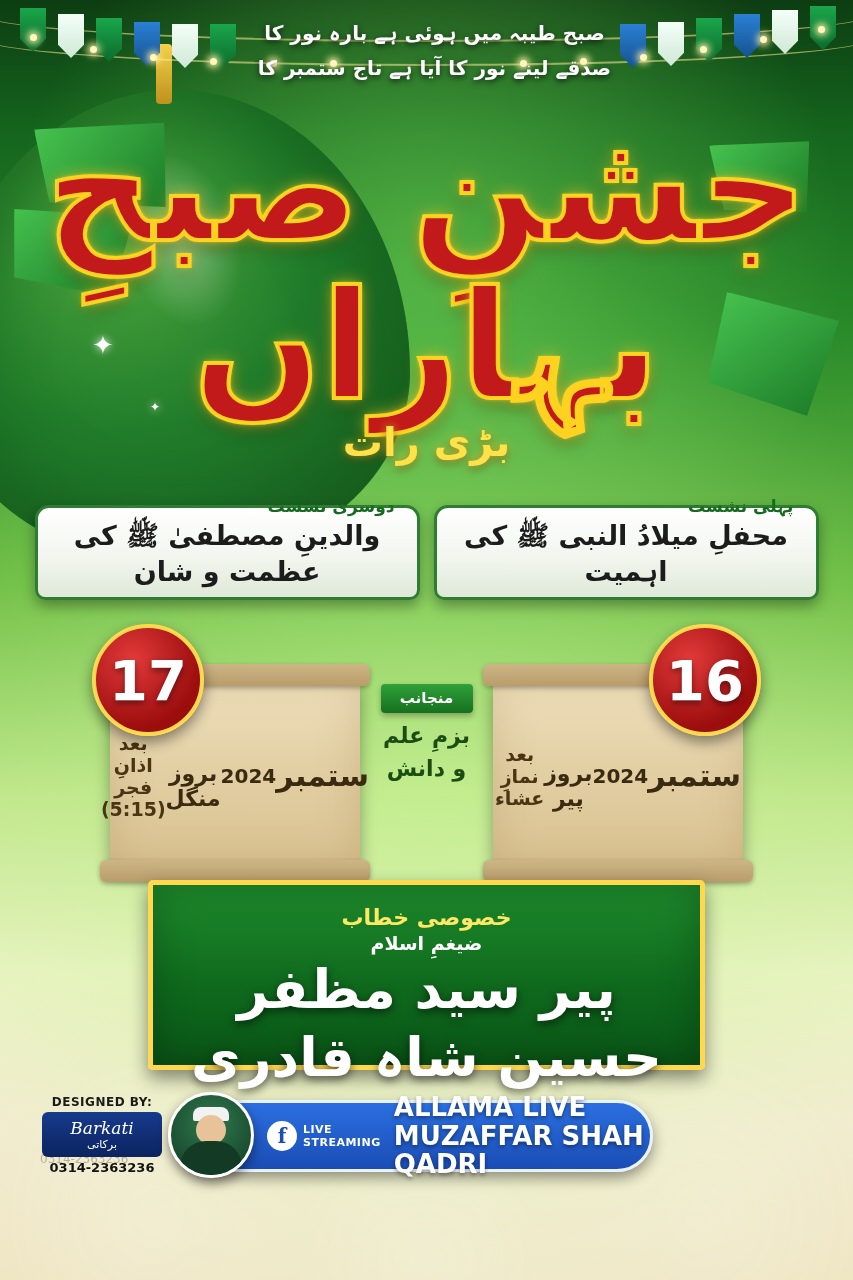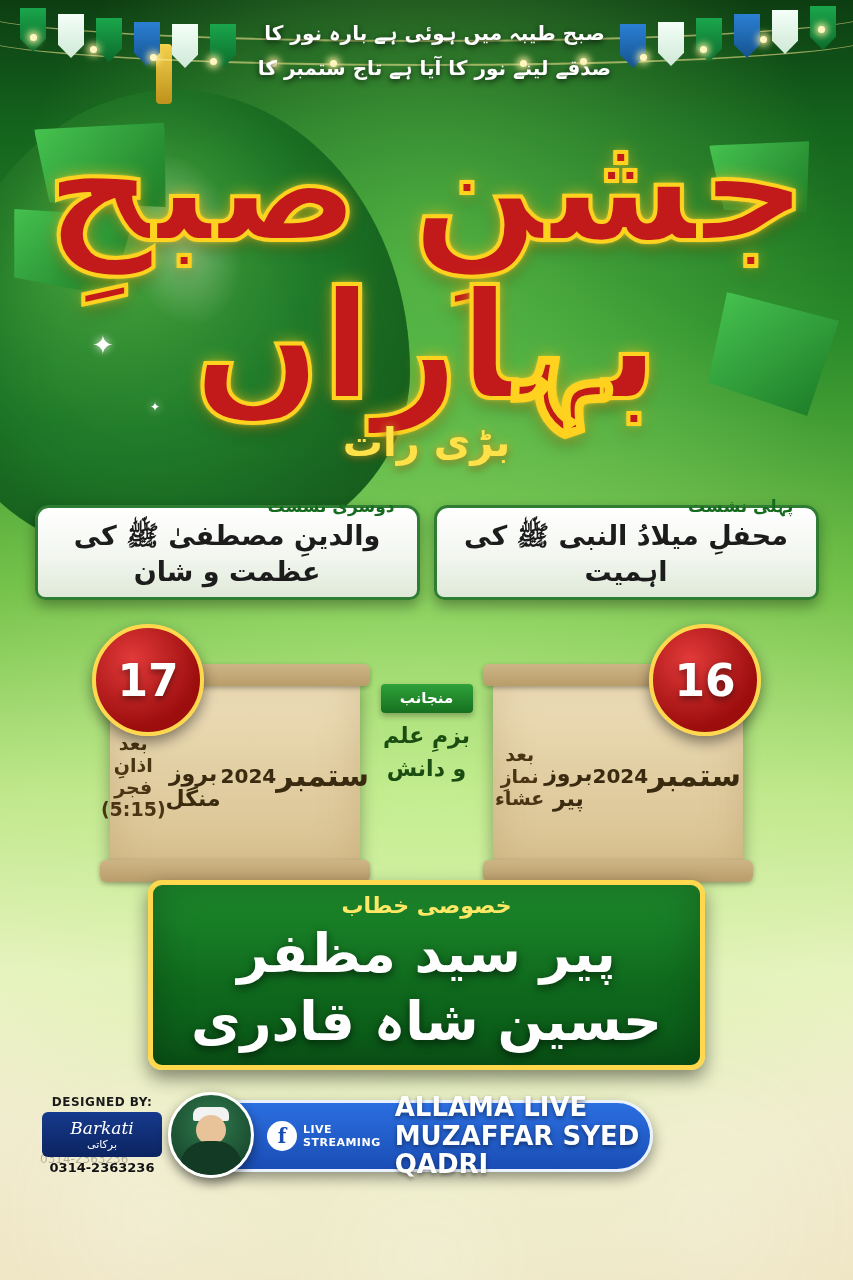--- a/index.html
+++ b/index.html
@@ -142,43 +142,43 @@
   .scroll .d-month{font-size:30px;font-weight:bold;line-height:1.2;}
   .scroll .d-year{font-size:20px;font-weight:bold;}
   .scroll .d-day{font-size:22px;font-weight:bold;margin-top:20px;}
   .scroll .d-time{font-size:19px;font-weight:bold;margin-top:0;color:#4a3413;}
   .badge{
     position:absolute;top:-6px;width:112px;height:112px;border-radius:50%;
     background:radial-gradient(circle at 35% 30%,#e23a3a,#9c0d0d 70%);
     border:4px solid #ffd84d;
     box-shadow:0 6px 14px rgba(0,0,0,.45);
     display:flex;align-items:center;justify-content:center;
-    color:#fff;font-size:44px;font-weight:bold;
+    color:#fff;font-size:56px;font-weight:bold;
     text-shadow:0 3px 6px rgba(0,0,0,.45);
   }
   .badge.right{right:92px;}
   .badge.left{left:92px;}
   .mid-tag{
     position:absolute;left:50%;top:52px;transform:translateX(-50%);
     width:170px;text-align:center;direction:rtl;color:#1b4d13;
     font-size:22px;font-weight:bold;line-height:1.5;
   }
   .mid-tag .ribbon{
     display:block;margin:2px auto 6px;width:92px;padding:3px 0;
     background:linear-gradient(180deg,#2fa13a,#16701f);color:#fff;
     font-size:15px;border-radius:4px;box-shadow:0 3px 6px rgba(0,0,0,.3);
   }
 
   
   .speaker{
     position:absolute;left:148px;right:148px;top:880px;height:190px;
     background:linear-gradient(180deg,#1e8b2c 0%,#0f6a1d 55%,#0a5617 100%);
-    border:5px solid #ffd84d;border-radius:14px;
+    border:5px solid #ffd84d;border-radius:5px;
     box-shadow:0 8px 18px rgba(0,0,0,.45), inset 0 0 40px rgba(0,0,0,.25);
-    z-index:8;direction:rtl;text-align:center;padding-top:8px;
+    z-index:8;direction:rtl;text-align:center;padding-top:20px;
   }
   .speaker .khitab{font-size:22px;font-weight:bold;color:#ffe866;}
   .speaker .title-small{font-size:19px;font-weight:bold;color:#fff;margin-top:2px;}
   .speaker .name{
     font-size:54px;font-weight:bold;color:#fff;line-height:1.25;margin-top:2px;
     text-shadow:0 3px 10px rgba(0,0,0,.6);
   }
 
   
   .designer{
@@ -325,20 +325,21 @@
 
     <div class="mid-tag">
       <span class="ribbon">منجانب</span>
       <span>بزمِ علم</span><br>
       <span>و دانش</span>
     </div>
   </div>
 
   <div class="speaker">
     <div class="khitab">خصوصی خطاب</div>
+    <div class="title-small">ضیغمِ اسلام</div>
     <div class="name">پیر سید مظفر حسین شاہ قادری</div>
   </div>
 
   <div class="designer">
     <div class="dby">DESIGNED BY:</div>
     <div class="card">
       <div class="brand">Barkati</div>
       <div class="ar">برکاتی</div>
     </div>
     <div class="phone">0314-2363236</div>
@@ -348,18 +349,18 @@
   <div class="avatar">
     <div class="cap"></div>
       <div class="head"></div>
       <div class="body"></div>
   </div>
   <div class="livebar">
     <div class="fb">f</div>
     <div class="live">LIVE STREAMING</div>
     <div class="lname">
       <span>ALLAMA LIVE</span><br>
-      <span>MUZAFFAR SYED QADRI</span>
+      <span>MUZAFFAR SHAH QADRI</span>
     </div>
   </div>
 
 
 </div>
 
 </body></html>

